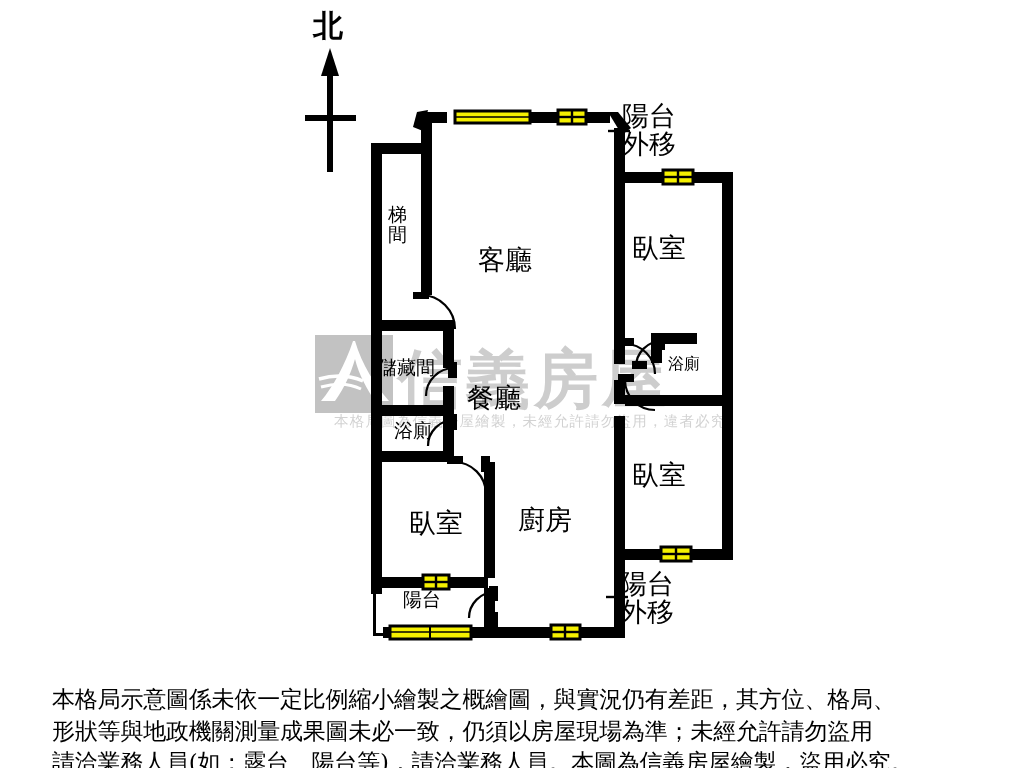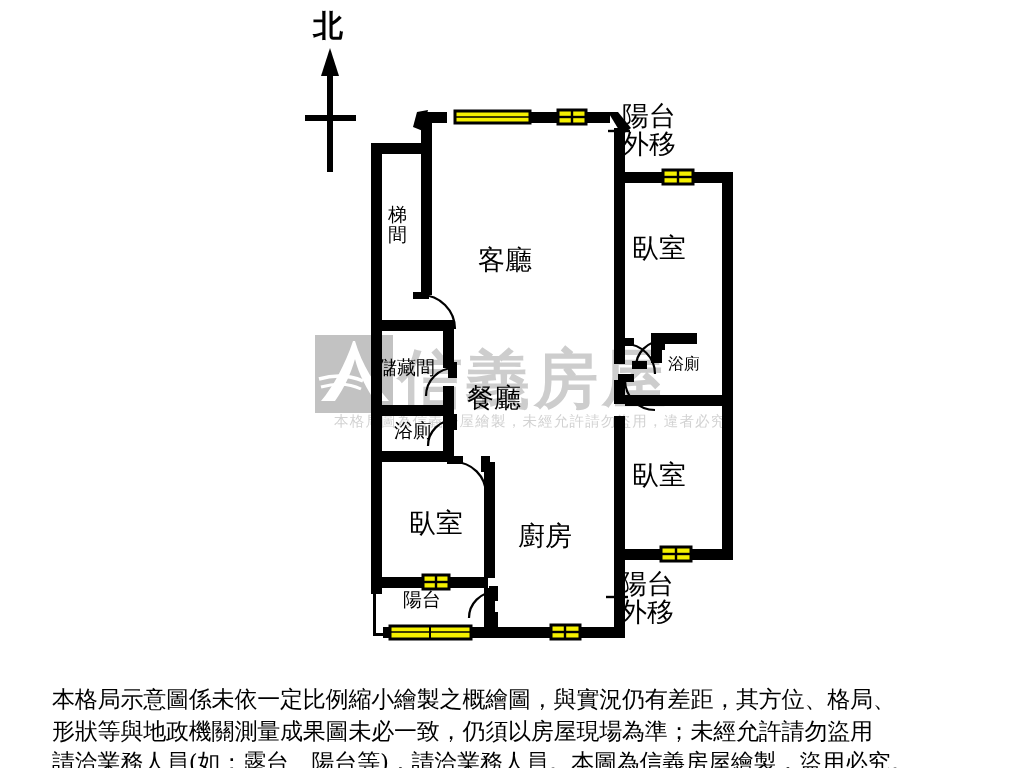--- a/index.html
+++ b/index.html
@@ -285,21 +285,21 @@
   <div class="lbl lbl-room-sm" style="left:388px; top:205px;">梯
 間</div>
   <div class="lbl lbl-room" style="left:478px; top:218px;margin-top:28px;">客廳</div>
   <div class="lbl lbl-room" style="left:632px; top:234px;">臥室</div>
   <div class="lbl lbl-room-sm" style="left:378px; top:350px;margin-top:8px;">儲藏間</div>
   <div class="lbl lbl-room-xs" style="left:668px; top:356px;">浴廁</div>
   <div class="lbl lbl-room" style="left:467px; top:384px;">餐廳</div>
   <div class="lbl lbl-room-sm" style="left:394px; top:421px;">浴廁</div>
   <div class="lbl lbl-room" style="left:632px; top:461px;">臥室</div>
   <div class="lbl lbl-room" style="left:409px; top:509px;">臥室</div>
-  <div class="lbl lbl-room" style="left:518px; top:522px;">廚房</div>
+  <div class="lbl lbl-room" style="left:518px; top:506px;">廚房</div>
   <div class="lbl lbl-room-sm" style="left:403px; top:590px;">陽台</div>
 
   <div id="disclaimer">
     <div>本格局示意圖係未依一定比例縮小繪製之概繪圖，與實況仍有差距，其方位、格局、</div>
     <div>形狀等與地政機關測量成果圖未必一致，仍須以房屋現場為準；未經允許請勿盜用</div>
     <div>請洽業務人員(如：露台、陽台等)，請洽業務人員。本圖為信義房屋繪製，盜用必究。</div>
   </div>
 
 </div>
 

